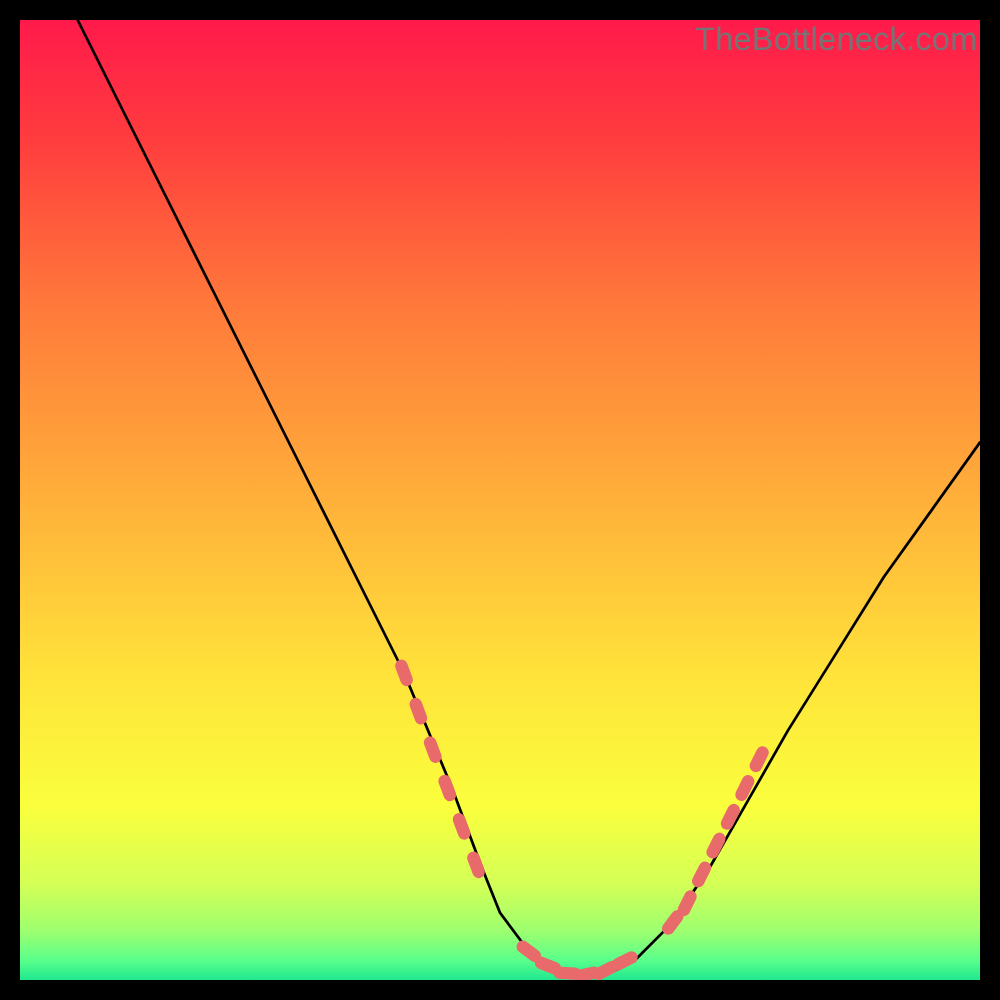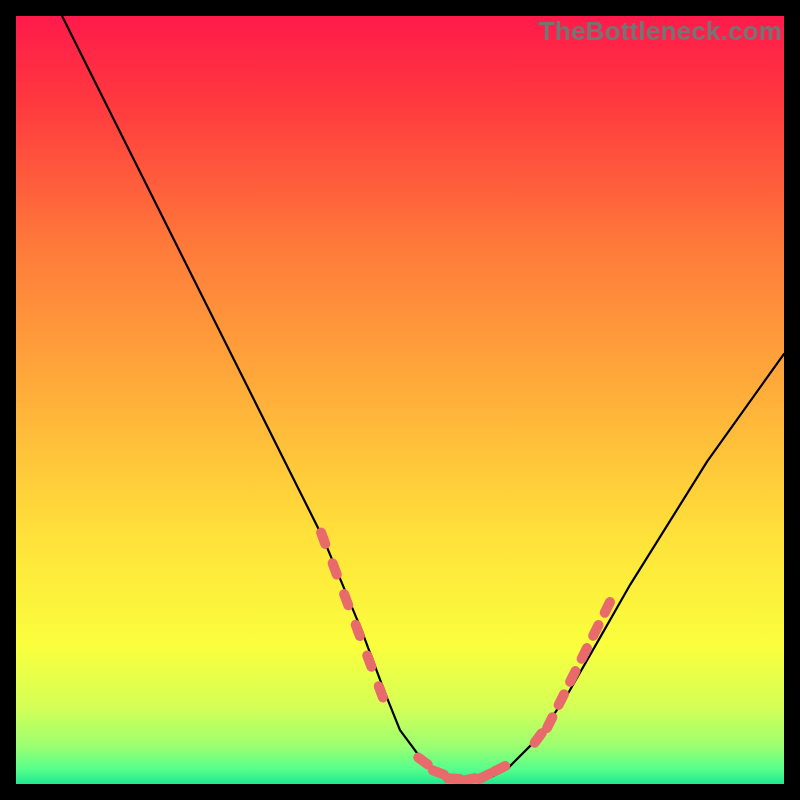--- a/index.html
+++ b/index.html
@@ -24,21 +24,21 @@
     left: 0;
     top: 0;
     width: 768px;
     height: 768px;
   }
   .watermark {
     position: absolute;
     top: 0px;
     right: 2px;
     font-size: 26px;
-    font-weight: 700;
+    font-weight: 400;
     color: #757575;
     letter-spacing: 0.2px;
   }
 </style>
 </head>
 <body>
 
 <div class="frame">
   <svg class="plot-area" viewBox="0 0 768 768">
     <defs>

